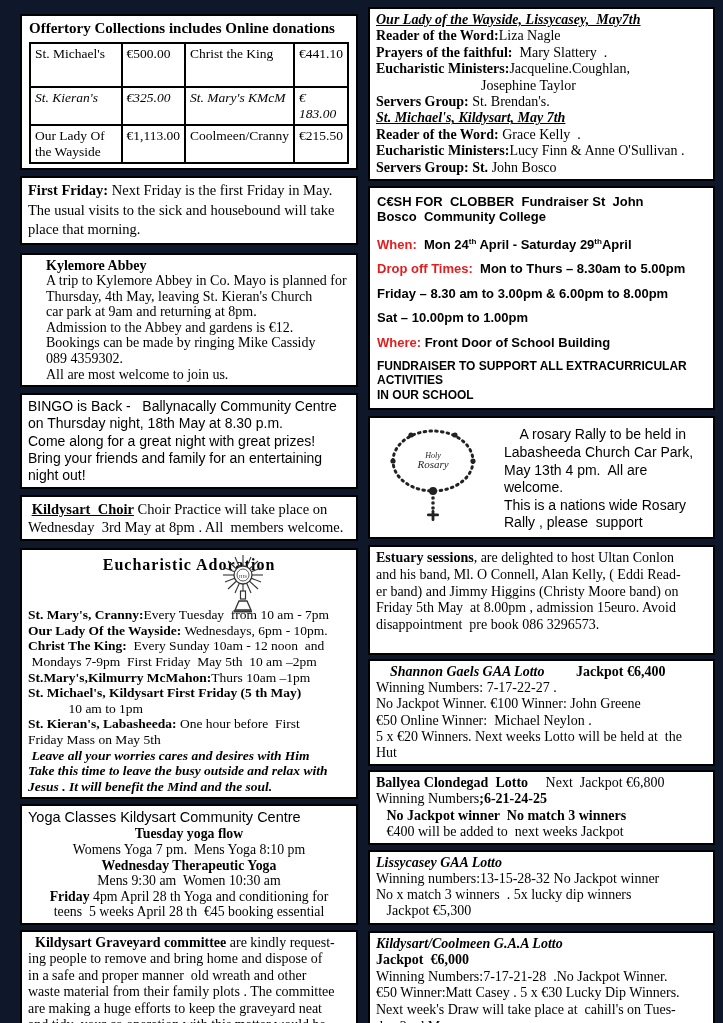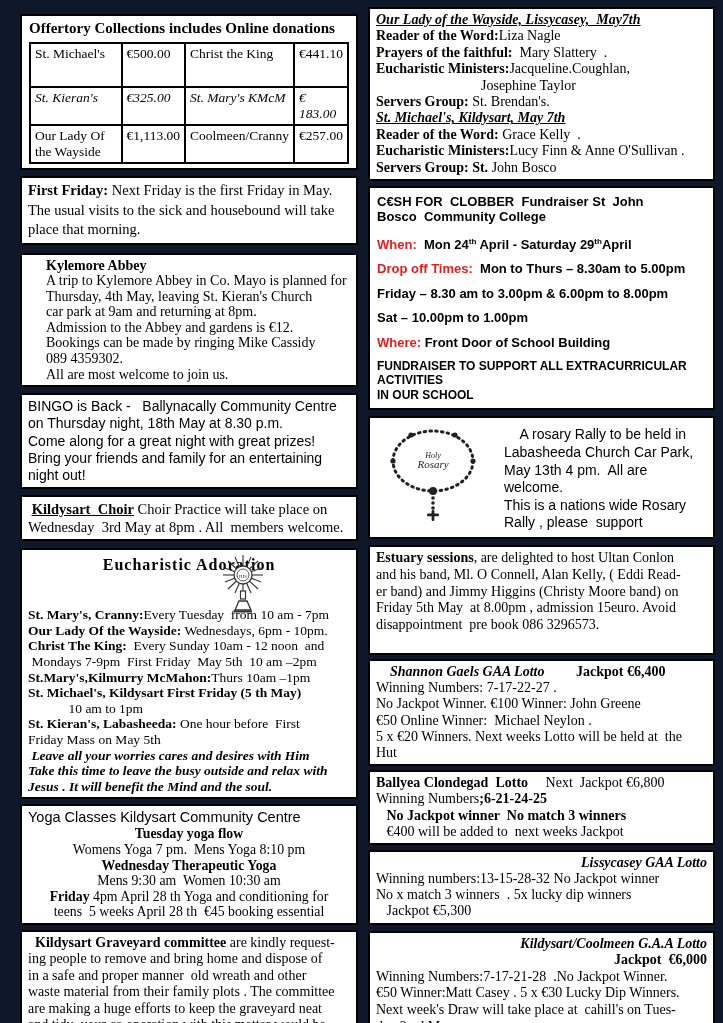--- a/index.html
+++ b/index.html
@@ -12,21 +12,21 @@
   .col-left  { width:338px; flex:none; padding-top:7px; }
   .col-right { width:347px; flex:none; }
   .box { border:2px solid #000; background:#fff; padding:3px 6px; }
   .ln { white-space:pre-wrap; }
   .b  { font-weight:bold; }
   .i  { font-style:italic; }
   .u  { text-decoration:underline; }
   .red { color:#e02020; }
   .sup { vertical-align:super; font-size:0.62em; }
   .sans { font-family:"Liberation Sans", sans-serif; }
-  .center { text-align:right; }
+  .center { text-align:left; }
 
   
   .s-offer { min-height:135px; margin-bottom:6px; padding:4px 7px; }
   .s-offer .title { font-weight:bold; font-size:15px; margin-bottom:5px; }
   table.offer { border-collapse:collapse; width:100%; font-size:13.5px; }
   table.offer td { border:2px solid #000; padding:2px 4px; vertical-align:top; }
   table.offer tr:first-child td { height:44px; }
   table.offer tr:nth-child(2) td { height:32px;font-style:italic; }
   table.offer tr:nth-child(3) td { height:38px; }
   .s-ff   { min-height:64px;  margin-bottom:8px; font-size:14.5px; }
@@ -98,21 +98,21 @@
               <tr>
                 <td>St. Kieran's</td>
                 <td>€325.00</td>
                 <td>St. Mary's KMcM</td>
                 <td>€ 183.00</td>
               </tr>
               <tr>
                 <td>Our Lady Of the Wayside</td>
                 <td>€1,113.00</td>
                 <td>Coolmeen/Cranny</td>
-                <td>€257.00</td>
+                <td>€215.50</td>
               </tr>
             </tbody>
         </table>
       </div>
 
       <div class="box s-ff">
         <div>
             <div class="ln"><span class="b">First Friday:</span><span> Next Friday is the first Friday in May.</span></div>
             <div class="ln"><span>The usual visits to the sick and housebound will take</span></div>
             <div class="ln"><span>place that morning.</span></div>

